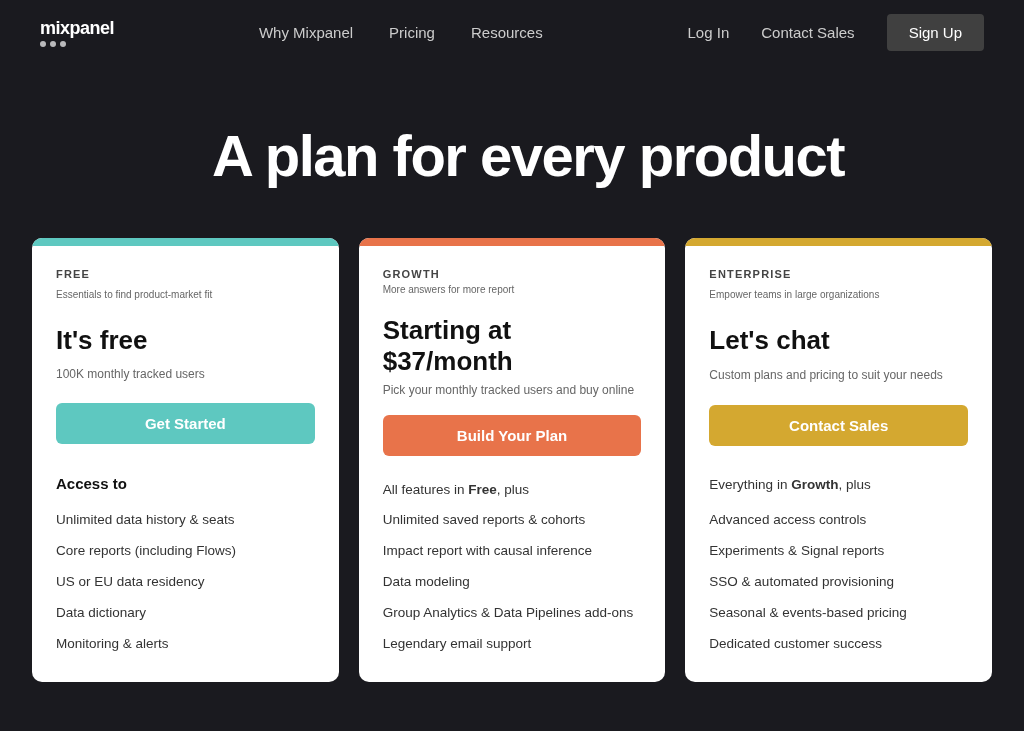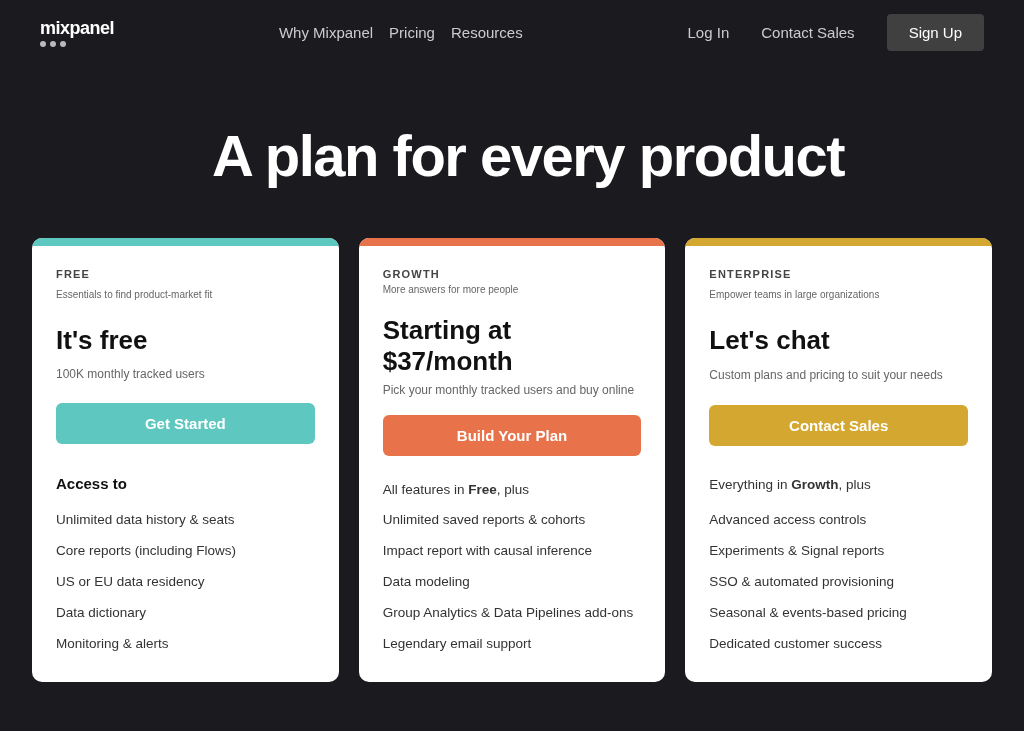--- a/index.html
+++ b/index.html
@@ -37,21 +37,21 @@
     }
     .nav-logo-dots span {
       width: 6px;
       height: 6px;
       border-radius: 50%;
       background: #fff;
       opacity: 0.7;
     }
     .nav-center {
       display: flex;
-      gap: 16px;
+      gap: 36px;
       align-items: center;
     }
     .nav-center a {
       color: #ccc;
       text-decoration: none;
       font-size: 15px;
       cursor: pointer;
     }
     .nav-right {
       display: flex;
@@ -246,21 +246,21 @@
         <li>Data dictionary</li>
         <li>Monitoring &amp; alerts</li>
       </ul>
     </div>
   </div>
 
   <div class="card">
     <div class="card-top-bar coral"></div>
     <div class="card-body">
       <div class="card-tier">GROWTH</div>
-      <div class="card-tagline">More answers for more people</div>
+      <div class="card-tagline">More answers for more report</div>
       <div class="card-price">Starting at $37/month</div>
       <div class="card-price-sub">Pick your monthly tracked users and buy online</div>
       <button class="card-btn coral">Build Your Plan</button>
       <div class="card-features-intro">All features in <strong>Free</strong>, plus</div>
       <ul class="card-features-list">
         <li>Unlimited saved reports &amp; cohorts</li>
         <li>Impact report with causal inference</li>
         <li>Data modeling</li>
         <li>Group Analytics &amp; Data Pipelines add-ons</li>
         <li>Legendary email support</li>

